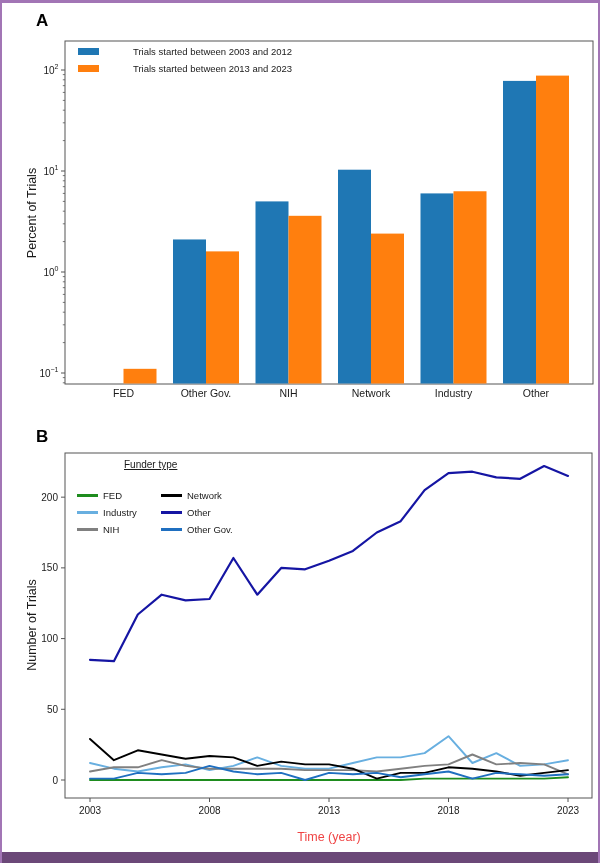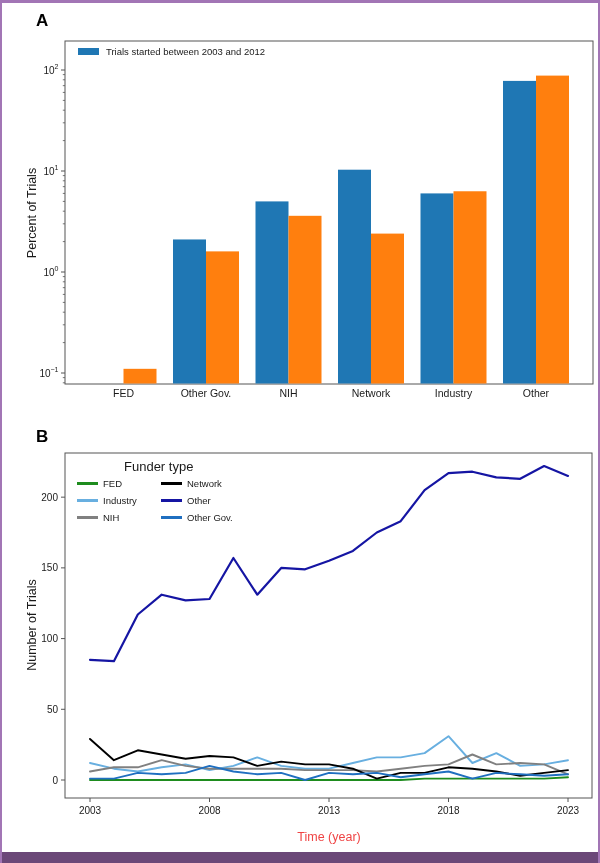--- a/index.html
+++ b/index.html
@@ -15,23 +15,23 @@
   #ylabel-b{left:30px;top:622px;}
   .axis-xlabel{position:absolute;font-size:12.5px;color:#ef4444;transform:translateX(-50%);}
   #xlabel-b{left:327px;top:827px;}
   svg.chart{position:absolute;left:0;}
   #chartA{top:0;}
   #chartB{top:0;}
   .legend{position:absolute;color:#1a1a1a;}
   #legendA{left:76px;top:40px;}
   #legendA .lrow{display:flex;align-items:center;height:17px;}
   #legendA .swatch{width:21px;height:7px;margin-right:7px;}
-  #legendA .ltext{font-size:9.5px;}
+  #legendA .ltext{font-size:9.5px;margin-left:27px;}
   #legendB{left:75px;top:456px;width:190px;}
-  #legendB .ltitle{font-size:13px;margin-left:47px;margin-bottom:4px;}
+  #legendB .ltitle{font-size:10px;margin-left:47px;margin-bottom:20px;text-decoration:underline;}
   #legendB .lgrid{display:grid;grid-template-columns:21px 53px 21px auto;column-gap:5px;row-gap:6px;align-items:center;}
   #legendB .lswatch{width:21px;height:2.5px;}
   #legendB .ltext{font-size:9.5px;white-space:nowrap;}
 </style>
 </head>
 <body>
 
 <div class="figure" style="border-color: rgb(162, 117, 181);">
 
   <span class="panel-label" id="label-a">A</span>
@@ -123,20 +123,24 @@
       <polyline points="88.0,736.0 111.9,757.2 135.8,747.3 159.7,751.5 183.6,755.8 207.5,753.0 231.4,754.4 255.3,762.9 279.2,758.6 303.1,761.4 327.0,761.4 350.9,765.7 374.8,775.6 398.7,769.9 422.6,769.9 446.5,764.3 470.4,765.7 494.3,768.5 518.2,772.8 542.1,769.9 566.0,767.1" fill="none" stroke="#000000" stroke-width="1.9" stroke-linejoin="round" stroke-linecap="round"></polyline>
       <polyline points="88.0,656.8 111.9,658.2 135.8,611.5 159.7,591.7 183.6,597.4 207.5,596.0 231.4,555.0 255.3,591.7 279.2,564.9 303.1,566.3 327.0,557.8 350.9,547.9 374.8,529.5 398.7,518.2 422.6,487.1 446.5,470.1 470.4,468.7 494.3,474.4 518.2,475.8 542.1,463.0 566.0,472.9" fill="none" stroke="#1515a3" stroke-width="2.2" stroke-linejoin="round" stroke-linecap="round"></polyline>
       <polyline points="88.0,775.6 111.9,775.6 135.8,769.9 159.7,771.3 183.6,769.9 207.5,762.9 231.4,768.5 255.3,771.3 279.2,769.9 303.1,777.0 327.0,769.9 350.9,771.3 374.8,769.9 398.7,774.2 422.6,771.3 446.5,768.5 470.4,775.6 494.3,769.9 518.2,771.3 542.1,772.8 566.0,771.3" fill="none" stroke="#1f6fc0" stroke-width="1.9" stroke-linejoin="round" stroke-linecap="round"></polyline>
     </svg>
 
   <div class="legend" id="legendA">
     <div class="lrow">
       <span class="swatch" style="background: rgb(31, 119, 180);"></span>
       <span class="ltext">Trials started between 2003 and 2012</span>
     </div>
+    <div class="lrow">
+      <span class="swatch" style="background: rgb(255, 127, 14);"></span>
+      <span class="ltext">Trials started between 2013 and 2023</span>
+    </div>
   </div>
 
   <div class="legend" id="legendB">
     <div class="ltitle">Funder type</div>
     <div class="lgrid">
       <span class="lswatch" style="background: rgb(30, 140, 30);"></span>
       <span class="ltext">FED</span>
       <span class="lswatch" style="background: rgb(0, 0, 0);"></span>
       <span class="ltext">Network</span>
 

